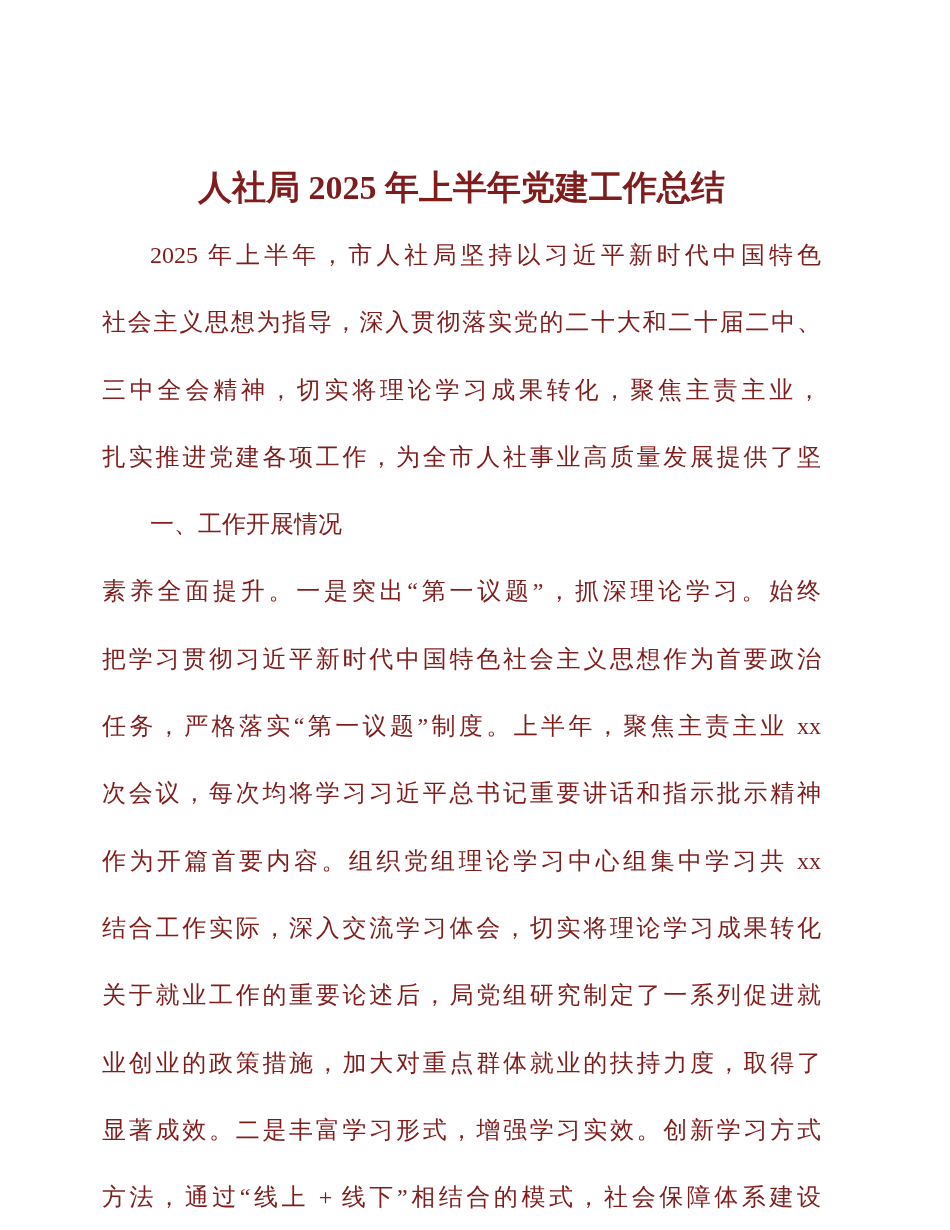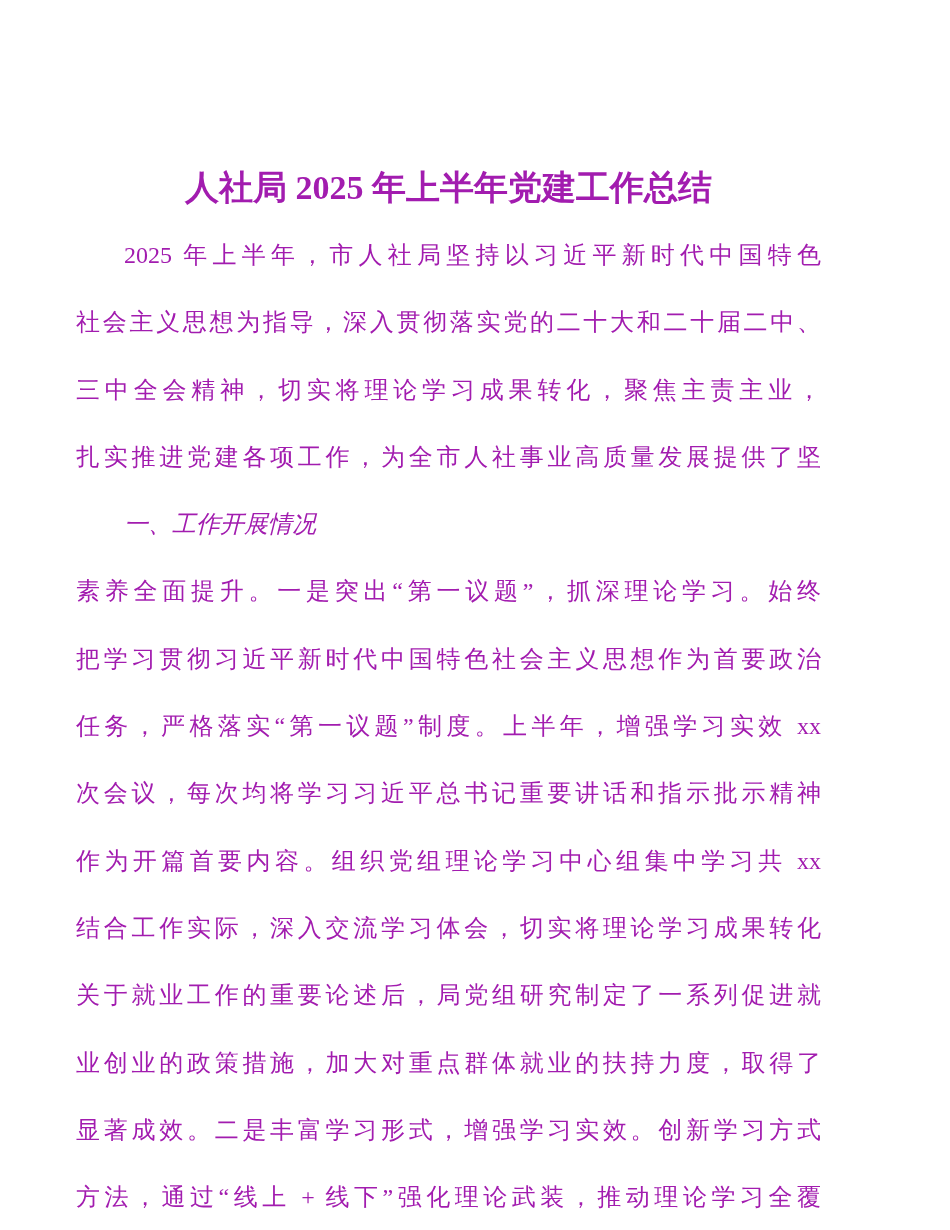--- a/index.html
+++ b/index.html
@@ -2,35 +2,35 @@
 <html><head>
 <meta charset="utf-8">
 <style>
   html, body { margin: 0; padding: 0; background: #ffffff; }
   .page {
     position: relative;
     width: 950px;
     height: 1230px;
     background: #ffffff;
     box-sizing: border-box;
-    padding: 166px 129px 0 76px;
+    padding: 166px 129px 0 102px;
     overflow: hidden;
     font-family: "Liberation Serif", "DejaVu Serif", serif;
-    color: #a21caf;
+    color: #7f1d1d;
   }
   .title {
     margin: 0 0 13px 0;
     font-size: 34px;
     line-height: 44px;
     font-weight: 700;
     text-align: center;
     white-space: nowrap;
   }
   .block { margin: 7px 0; }
-  .block.heading { margin-bottom: 12px; font-style: italic; }
+  .block.heading { margin-bottom: 12px; }
   .line {
     font-size: 24px;
     line-height: 43.3px;
     text-align: justify;
     text-align-last: justify;
     overflow: hidden;
     margin-top: 24px;
   }
   .line.indent { padding-left: 48px; }
   .line.no-justify { text-align-last: left; }
@@ -46,23 +46,23 @@
         <div class="line">社会主义思想为指导，深入贯彻落实党的二十大和二十届二中、</div>
         <div class="line">三中全会精神，切实将理论学习成果转化，聚焦主责主业，</div>
         <div class="line">扎实推进党建各项工作，为全市人社事业高质量发展提供了坚</div>
       </div>
       <div class="block heading">
         <div class="line indent no-justify">一、工作开展情况</div>
       </div>
       <div class="block paragraph">
         <div class="line">素养全面提升。一是突出“第一议题”，抓深理论学习。始终</div>
         <div class="line">把学习贯彻习近平新时代中国特色社会主义思想作为首要政治</div>
-        <div class="line">任务，严格落实“第一议题”制度。上半年，增强学习实效 xx</div>
+        <div class="line">任务，严格落实“第一议题”制度。上半年，聚焦主责主业 xx</div>
         <div class="line">次会议，每次均将学习习近平总书记重要讲话和指示批示精神</div>
         <div class="line">作为开篇首要内容。组织党组理论学习中心组集中学习共 xx</div>
         <div class="line">结合工作实际，深入交流学习体会，切实将理论学习成果转化</div>
         <div class="line">关于就业工作的重要论述后，局党组研究制定了一系列促进就</div>
         <div class="line">业创业的政策措施，加大对重点群体就业的扶持力度，取得了</div>
         <div class="line">显著成效。二是丰富学习形式，增强学习实效。创新学习方式</div>
-        <div class="line">方法，通过“线上 + 线下”强化理论武装，推动理论学习全覆</div>
+        <div class="line">方法，通过“线上 + 线下”相结合的模式，社会保障体系建设</div>
       </div>
     </div>
 </div>
 
 </body></html>

